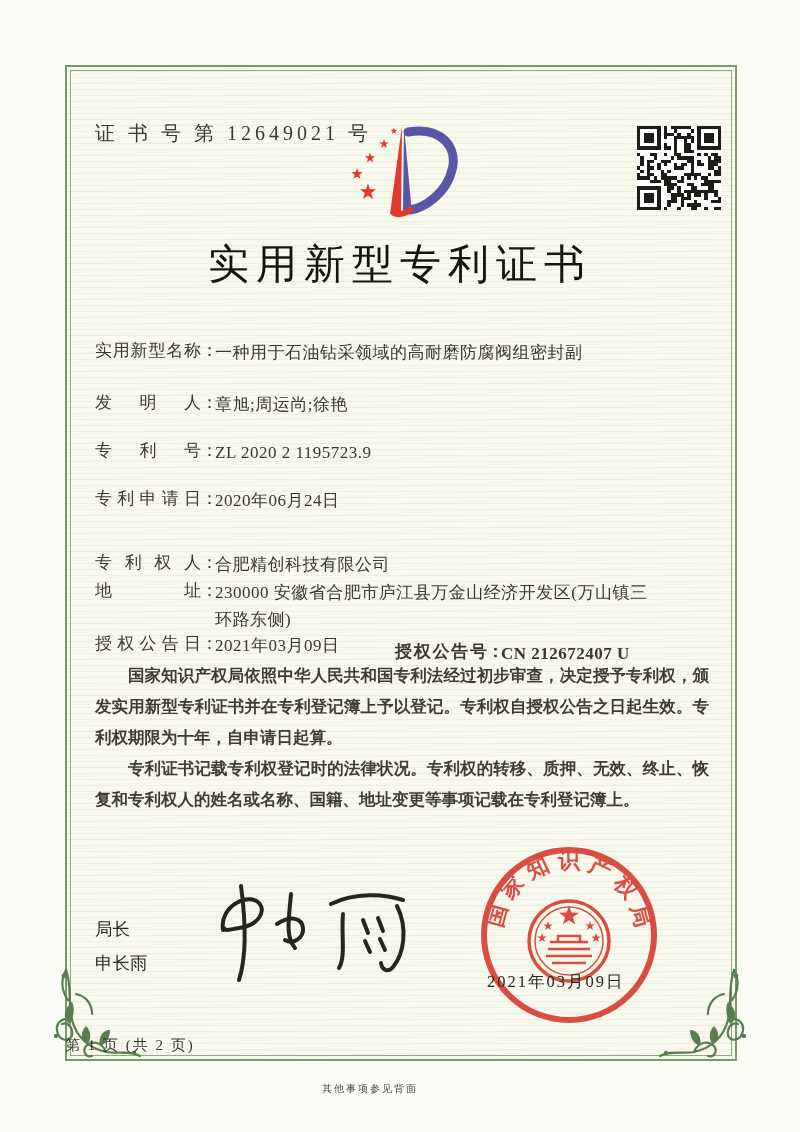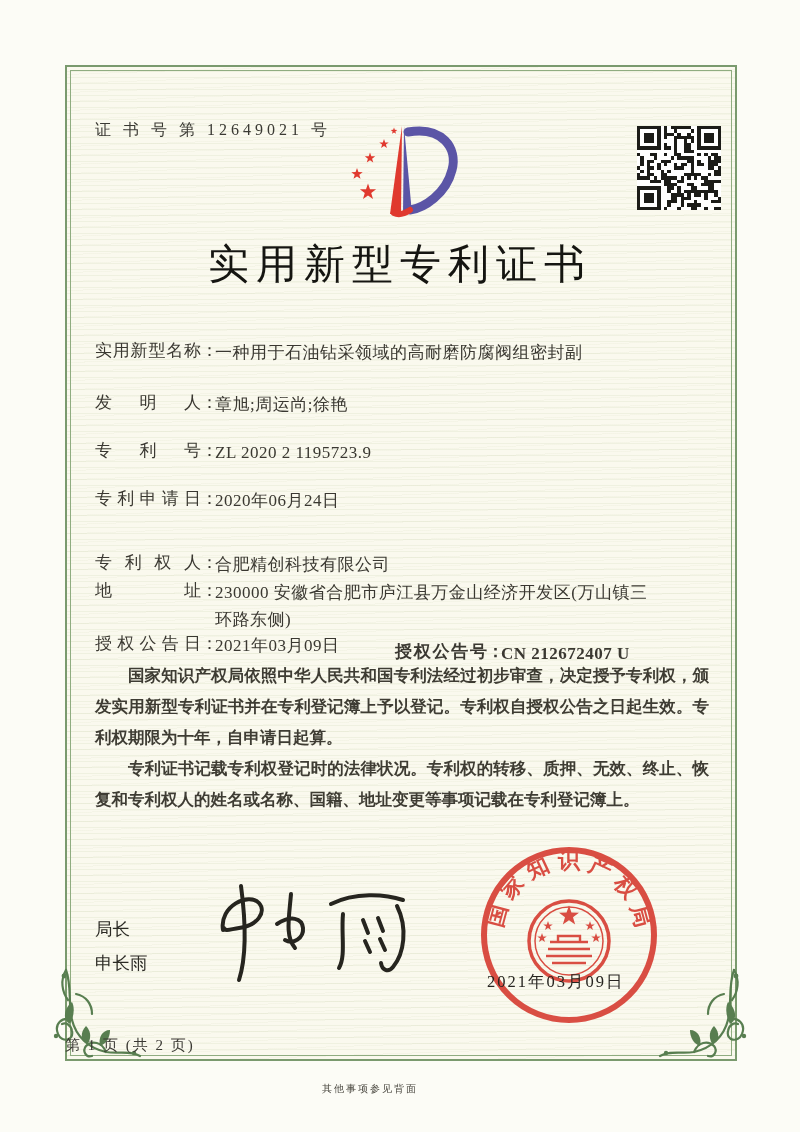--- a/index.html
+++ b/index.html
@@ -17,21 +17,21 @@
       #faf9ee;
   }
   .frame{
     position:absolute;left:65px;top:65px;width:668px;height:992px;
     border:2px solid #7a9a6e;
   }
   .frame::after{
     content:"";position:absolute;left:3px;top:3px;right:3px;bottom:3px;
     border:1px solid #8fac80;
   }
-  .cert-no{position:absolute;left:95px;top:120px;font-size:16px;letter-spacing:4px;color:#3a3933;}
+  .cert-no{position:absolute;left:95px;top:120px;font-size:20px;letter-spacing:4px;color:#3a3933;}
   .logo{position:absolute;left:348px;top:118px;}
   .qr{position:absolute;left:637px;top:126px;width:84px;height:84px;background:#fff;}
   .title{
     position:absolute;left:0;top:237px;width:800px;text-align:center;
     font-size:41px;font-weight:normal;letter-spacing:7px;color:#151511;
   }
   .fields{position:absolute;left:95px;top:339px;width:618px;font-size:17px;color:#3a3831;}
   .frow{position:absolute;left:0;white-space:nowrap;}
   .flabel{display:inline-block;width:106px;text-align:justify;text-align-last:justify;white-space:pre;vertical-align:top;}
   .fcolon{display:inline-block;width:14px;vertical-align:top;}

